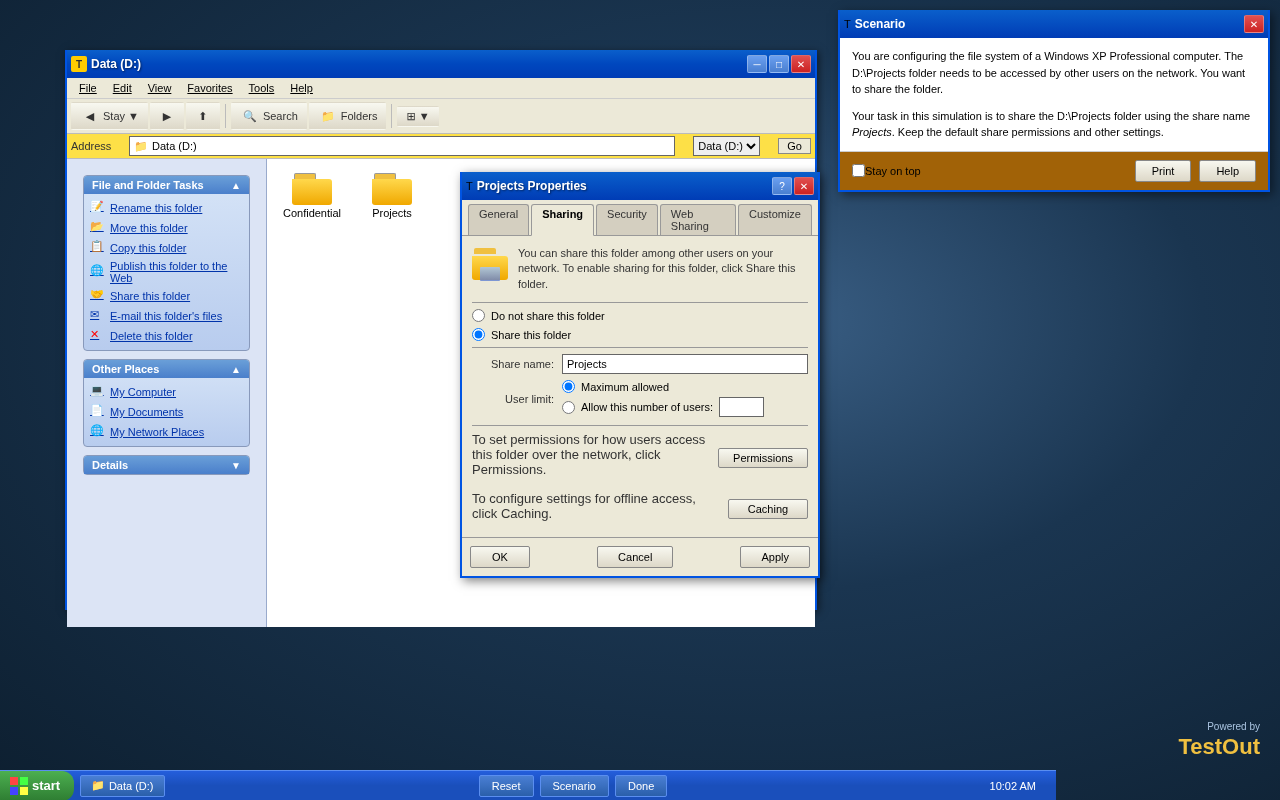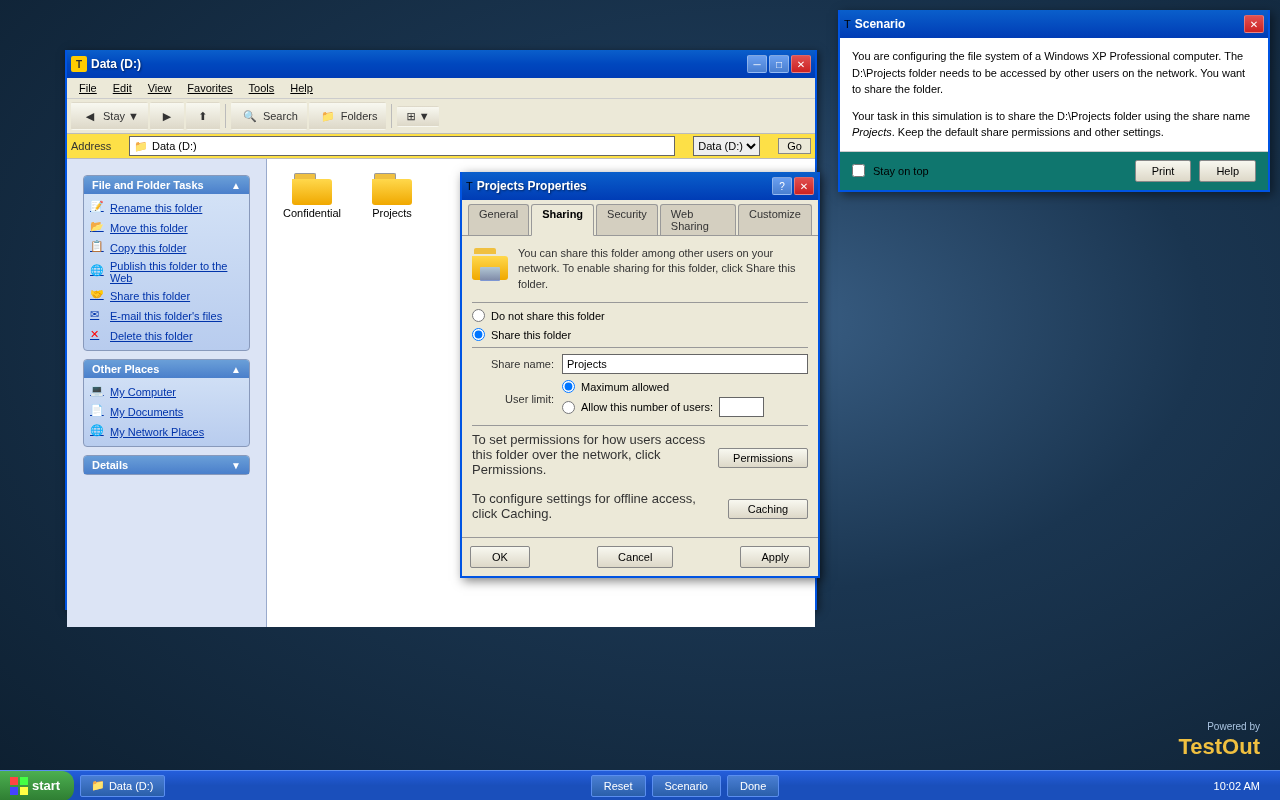--- a/index.html
+++ b/index.html
@@ -19,21 +19,21 @@
       height: 800px;
       background: radial-gradient(ellipse at 60% 40%, #3a5f85 0%, #1a3550 40%, #0d1f30 100%);
       position: relative;
     }
 
     
     .taskbar {
       position: absolute;
       bottom: 0;
       left: 0;
-      width: 1280px;
+      width: 1056px;
       height: 30px;
       background: linear-gradient(to bottom, #245edc 0%, #1a4fbb 50%, #1a4fbb 100%);
       display: flex;
       align-items: center;
       z-index: 100;
       border-top: 1px solid #5a8ef0;
     }
     .start-btn {
       height: 30px;
       background: linear-gradient(to bottom, #4caf50 0%, #2e7d32 100%);
@@ -492,22 +492,21 @@
       font-size: 11px;
       color: #000;
       line-height: 1.5;
     }
     .scenario-content em { font-style: italic; }
     .scenario-footer {
       border-top: 1px solid #ccc;
       padding: 8px 12px;
       display: flex;
       align-items: center;
-      gap: 8px;
-      background: #0f766e;
+      background: #a16207;
     }
     .scenario-btns {
       margin-left: auto;
       display: flex;
       gap: 8px;
     }
     .scenario-btn {
       padding: 4px 16px;
       background: linear-gradient(to bottom, #f8f8f0, #ddd8c8);
       border: 1px solid #888;

